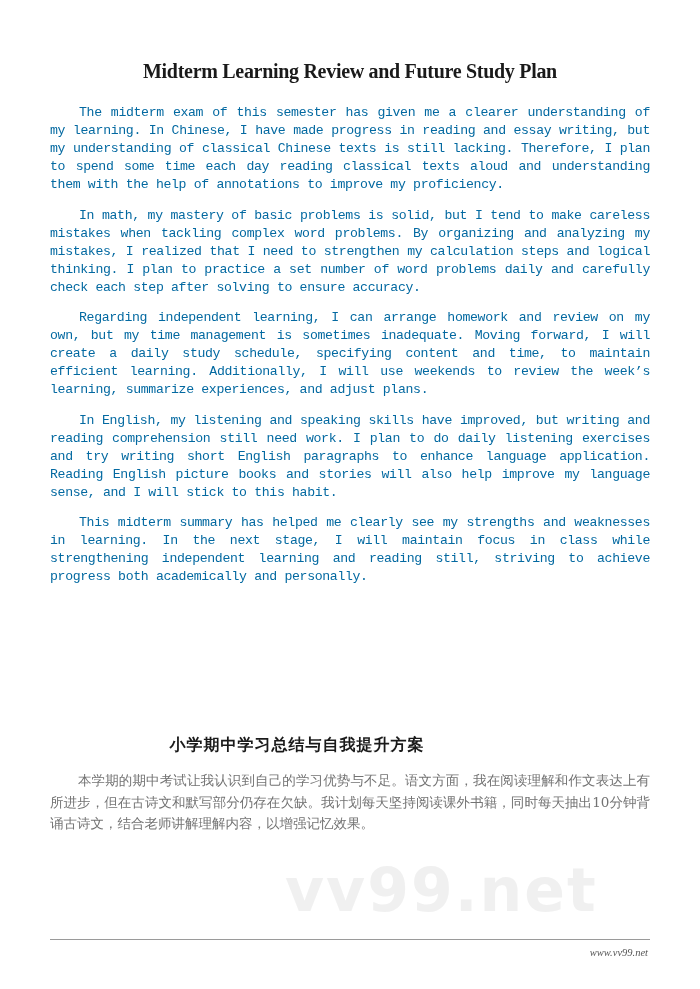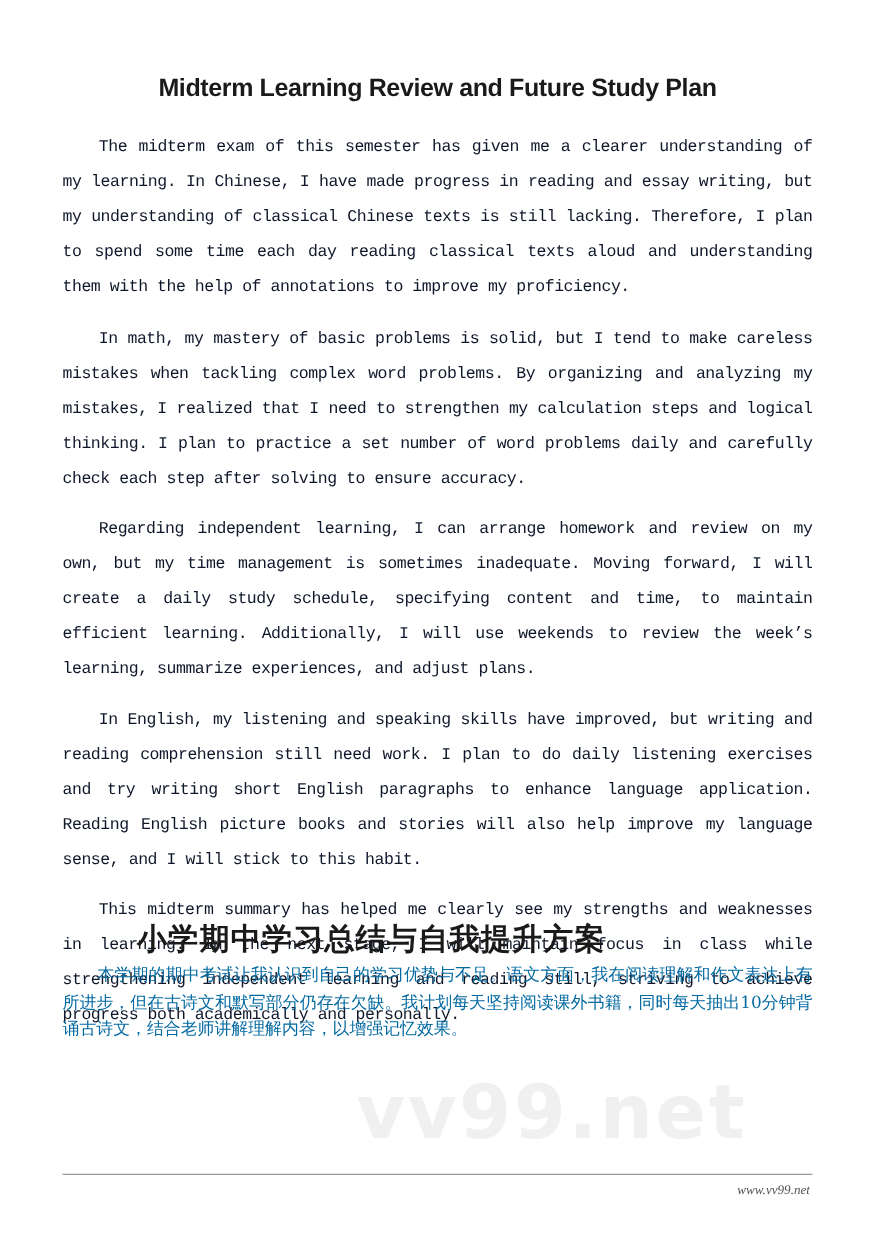--- a/index.html
+++ b/index.html
@@ -4,37 +4,37 @@
   <style>
     html, body { margin: 0; padding: 0; }
     body {
       width: 700px; height: 989px; background: #ffffff; position: relative; overflow: hidden;
       font-family: "Liberation Mono", "DejaVu Sans Mono", monospace;
       color: #3a3a3a;
     }
     .page { position: absolute; left: 0; top: 0; width: 700px; height: 989px; }
     .title-en {
       position: absolute; top: 60px; left: 0; width: 700px; text-align: center;
-      font-family: Liberation Sans, sans-serif;
+      font-family: Liberation Serif, serif;
       font-size: 20px; font-weight: bold; color: #1a1a1a; letter-spacing: -0.3px;
     }
     .body-en { position: absolute; left: 50px; top: 104px; width: 600px; }
     .para {
-      font-size: 13.2px; line-height: 28px; text-align: justify; text-indent: 29px;
-      margin: 0 0 12.5px 0; color: #0f172a; letter-spacing: -0.35px;
+      font-size: 13.2px; line-height: 18px; text-align: justify; text-indent: 29px;
+      margin: 0 0 12.5px 0; color: #0369a1; letter-spacing: -0.35px;
     }
     .title-cn {
       position: absolute; top: 735px; left: 0; width: 594px; text-align: center;
-      font-family: "DejaVu Sans", sans-serif; font-size: 24px; font-weight: bold; color: #1a1a1a;
+      font-family: "DejaVu Sans", sans-serif; font-size: 16px; font-weight: bold; color: #1a1a1a;
       letter-spacing: 1px;
     }
     .body-cn { position: absolute; left: 50px; top: 770px; width: 600px; }
     .para-cn {
       font-family: "DejaVu Serif", serif; font-size: 13.5px; line-height: 21.5px;
-      text-indent: 28px; text-align: justify; margin: 0 0 11px 0; color: #0369a1;
+      text-indent: 28px; text-align: justify; margin: 0 0 11px 0; color: #737373;
     }
     .watermark {
       position: absolute; left: 285px; top: 855px; font-family: "DejaVu Sans", sans-serif;
       font-size: 60px; font-weight: bold; color: rgba(200,200,200,0.28); letter-spacing: 2px;
       pointer-events: none;
     }
     .divider { position: absolute; left: 50px; top: 939px; width: 600px; height: 1px; background: #9a9a9a; }
     .footer-link {
       position: absolute; right: 52px; top: 947px; font-family: "Liberation Serif", serif;
       font-style: italic; font-size: 10.5px; color: #555; text-decoration: none; margin-left: 28px;

